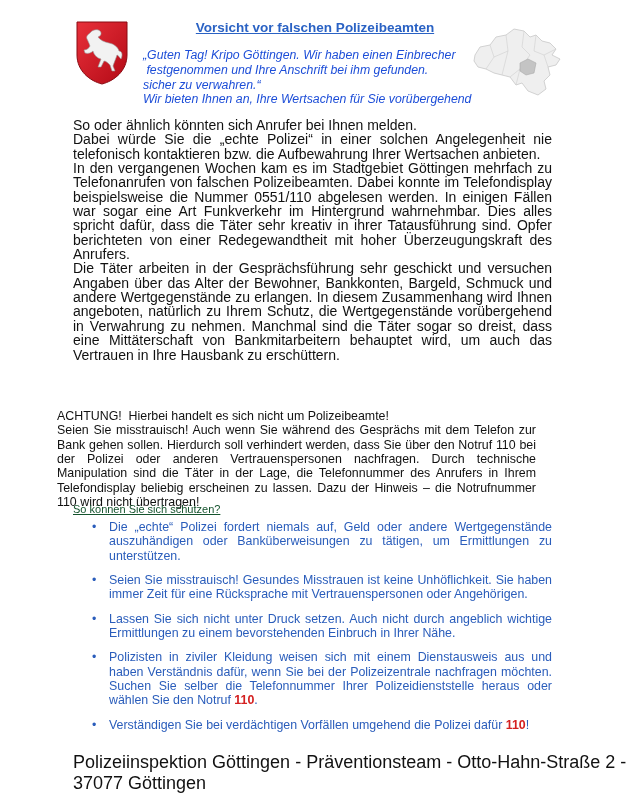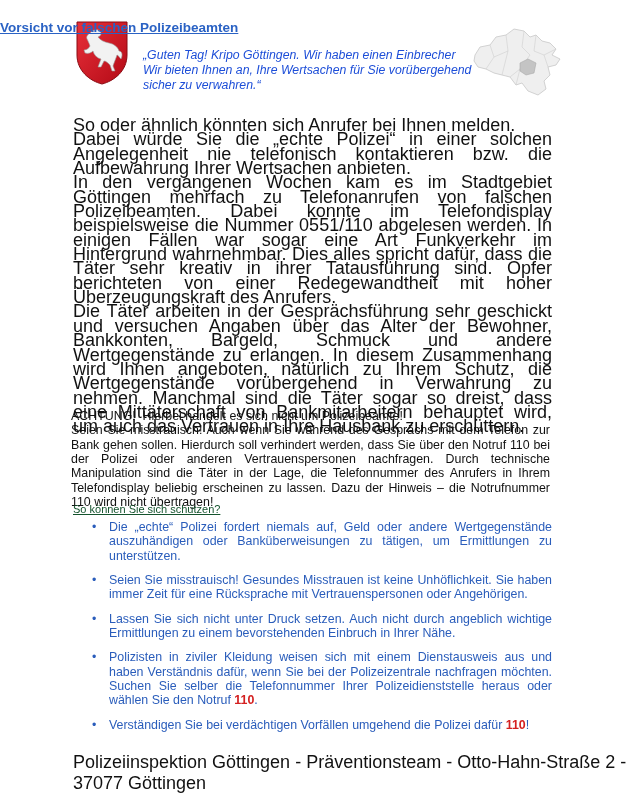--- a/index.html
+++ b/index.html
@@ -3,35 +3,35 @@
 <meta charset="utf-8">
 <style>
   html, body { margin: 0; padding: 0; background: #ffffff; }
   body {
     width: 630px; height: 796px; position: relative; overflow: hidden;
     font-family: "Liberation Sans", sans-serif; color: #111111;
   }
   .crest { position: absolute; left: 76px; top: 21px; width: 52px; height: 64px; }
   .map { position: absolute; left: 470px; top: 25px; width: 95px; height: 72px; }
   .title {
-    position: absolute; left: 0; top: 20px; width: 630px; text-align: left;
+    position: absolute; left: 0; top: 20px; width: 630px; text-align: center;
     font-weight: bold; font-size: 13.5px; color: #2a62c4; text-decoration: underline;
   }
   .quote {
     position: absolute; left: 143px; top: 48px; width: 330px;
     font-style: italic; font-size: 12.3px; line-height: 14.8px; color: #1d4ed8;
   }
   .quote div { white-space: pre; }
   .body-text {
     position: absolute; left: 73px; top: 118px; width: 479px;
-    font-size: 18px; line-height: 14.35px; text-align: justify;
+    font-size: 14px; line-height: 14.35px; text-align: justify;
   }
   .body-text p { margin: 0; }
   .warning {
-    position: absolute; left: 71px; top: 409px; width: 479px;
+    position: absolute; left: 57px; top: 409px; width: 479px;
     font-size: 12.4px; line-height: 14.35px; text-align: justify;
   }
   .warning p { margin: 0; }
   .protect-heading {
     position: absolute; left: 73px; top: 503px;
     font-size: 11px; color: #14532d; text-decoration: underline;
   }
   .tips {
     position: absolute; left: 73px; top: 520px; width: 479px;
     list-style: none; margin: 0; padding: 0;
@@ -62,22 +62,23 @@
 <div class="title">Vorsicht vor falschen Polizeibeamten</div>
 
 <svg class="map" viewBox="0 0 95 72">
   <path d="M5 30 L10 22 L20 20 L26 12 L36 10 L44 4 L54 6 L60 12 L66 10 L72 16 L80 18 L86 24 L82 30 L90 34 L86 40 L78 42 L80 50 L74 56 L76 64 L68 70 L58 66 L52 58 L46 60 L40 52 L32 50 L24 48 L16 44 L8 42 L4 36 Z" fill="#efefef" stroke="#c8c8c8" stroke-width="0.8"></path>
   <path d="M20 20 L24 32 L16 44 M36 10 L38 26 L32 50 M54 6 L52 22 L60 30 M66 10 L64 26 L74 30 L86 24 M46 60 L50 44 L60 30 M74 30 L78 42 M24 32 L38 26 M50 44 L40 52" fill="none" stroke="#cfcfcf" stroke-width="0.6"></path>
   <path d="M50 38 L58 34 L66 38 L64 48 L56 50 L50 46 Z" fill="#c4c4c4" stroke="#aaaaaa" stroke-width="0.6"></path>
 </svg>
 
 <div class="quote">
   <div>„Guten Tag! Kripo Göttingen. Wir haben einen Einbrecher</div>
+  <div> festgenommen und Ihre Anschrift bei ihm gefunden.</div>
+  <div>sicher zu verwahren.“</div>
   <div>Wir bieten Ihnen an, Ihre Wertsachen für Sie vorübergehend</div>
-  <div>sicher zu verwahren.“</div>
 </div>
 
 <div class="body-text">
   <p>So oder ähnlich könnten sich Anrufer bei Ihnen melden.</p>
   <p>Dabei würde Sie die „echte Polizei“ in einer solchen Angelegenheit nie telefonisch kontaktieren bzw. die Aufbewahrung Ihrer Wertsachen anbieten.</p>
   <p>In den vergangenen Wochen kam es im Stadtgebiet Göttingen mehrfach zu Telefonanrufen von falschen Polizeibeamten. Dabei konnte im Telefondisplay beispielsweise die Nummer 0551/110 abgelesen werden. In einigen Fällen war sogar eine Art Funkverkehr im Hintergrund wahrnehmbar. Dies alles spricht dafür, dass die Täter sehr kreativ in ihrer Tatausführung sind. Opfer berichteten von einer Redegewandtheit mit hoher Überzeugungskraft des Anrufers.</p>
   <p>Die Täter arbeiten in der Gesprächsführung sehr geschickt und versuchen Angaben über das Alter der Bewohner, Bankkonten, Bargeld, Schmuck und andere Wertgegenstände zu erlangen. In diesem Zusammenhang wird Ihnen angeboten, natürlich zu Ihrem Schutz, die Wertgegenstände vorübergehend in Verwahrung zu nehmen. Manchmal sind die Täter sogar so dreist, dass eine Mittäterschaft von Bankmitarbeitern behauptet wird, um auch das Vertrauen in Ihre Hausbank zu erschüttern.</p>
 </div>
 
 <div class="warning">

